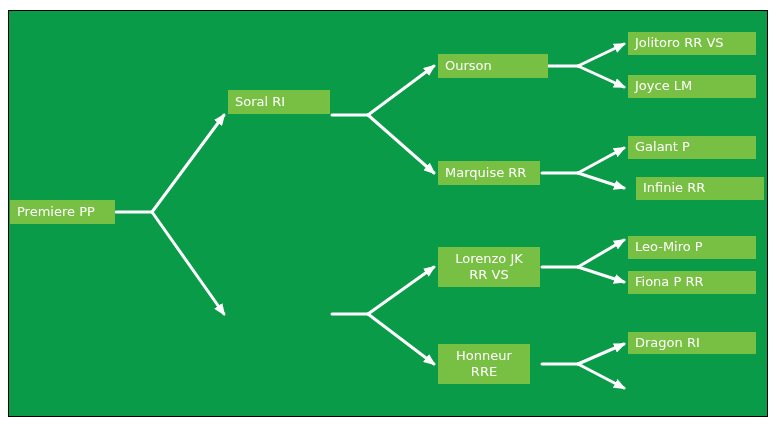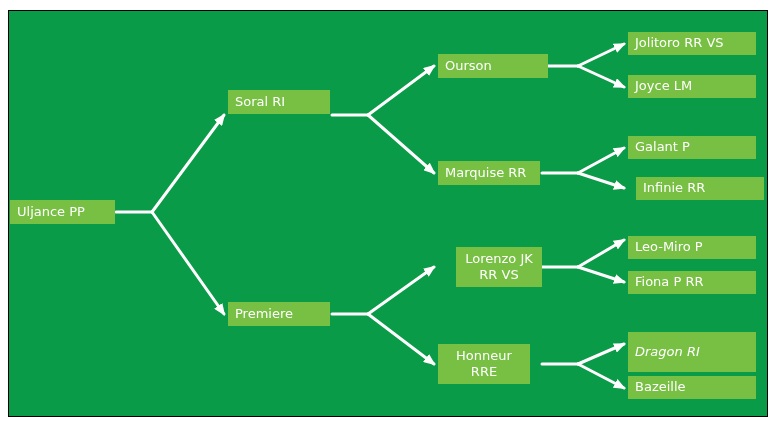--- a/index.html
+++ b/index.html
@@ -40,30 +40,30 @@
   }
   .node.center{justify-content:center;text-align:center;padding-left:4px;padding-right:4px;}
   
   .n-root     {left:10px; top:200px; width:105px; height:24px;}
   
   .n-g2-0     {left:228px; top:90px; width:102px; height:24px;}
   .n-g2-1     {left:228px; top:302px; width:102px; height:24px;}
   
   .n-g3-0     {left:438px; top:54px;  width:110px; height:24px;}
   .n-g3-1     {left:438px; top:161px; width:102px; height:24px;}
-  .n-g3-2     {left:456px; top:247px; width:86px; height:40px;}
+  .n-g3-2     {left:438px; top:247px; width:102px; height:40px;}
   .n-g3-3     {left:438px; top:344px; width:92px; height:40px;}
   
   .n-g4-0     {left:628px; top:32px;  width:128px; height:23px;}
   .n-g4-1     {left:628px; top:75px;  width:128px; height:23px;}
   .n-g4-2     {left:628px; top:136px; width:128px; height:23px;text-align:right;}
   .n-g4-3     {left:628px; top:177px; width:128px; height:23px;margin-left:8px;}
   .n-g4-4     {left:628px; top:236px; width:128px; height:23px;}
   .n-g4-5     {left:628px; top:271px; width:128px; height:23px;}
-  .n-g4-6     {left:628px; top:332px; width:128px; height:40px;font-style:italic;}
+  .n-g4-6     {left:628px; top:332px; width:128px; height:22px;}
   .n-g4-7     {left:628px; top:376px; width:128px; height:23px;}
 </style>
 </head>
 <body>
 
 <div class="stage">
 
   <div class="panel"></div>
 
   <svg class="arrows" viewBox="0 0 776 437" xmlns="http://www.w3.org/2000/svg">
@@ -92,34 +92,32 @@
       <line x1="578" y1="66" x2="624" y2="87" marker-end="url(#ah)"></line>
       <line x1="578" y1="173" x2="624" y2="148" marker-end="url(#ah)"></line>
       <line x1="578" y1="173" x2="624" y2="188" marker-end="url(#ah)"></line>
       <line x1="578" y1="267" x2="624" y2="240" marker-end="url(#ah)"></line>
       <line x1="578" y1="267" x2="624" y2="282" marker-end="url(#ah)"></line>
       <line x1="578" y1="364" x2="624" y2="344" marker-end="url(#ah)"></line>
       <line x1="578" y1="364" x2="624" y2="388" marker-end="url(#ah)"></line>
     </g>
   </svg>
 
-  <div class="node n-root">Uljance PP</div>
+  <div class="node n-root">Premiere PP</div>
 
   <div class="node n-g2-0">Soral RI</div>
-  <div class="node n-g2-1">Premiere</div>
 
   <div class="node n-g3-0">Ourson</div>
   <div class="node n-g3-1">Marquise RR</div>
   <div class="node n-g3-2 center">Lorenzo JK
 RR VS</div>
   <div class="node n-g3-3 center">Honneur
 RRE</div>
 
   <div class="node n-g4-0">Jolitoro RR VS</div>
   <div class="node n-g4-1">Joyce LM</div>
   <div class="node n-g4-2">Galant P</div>
   <div class="node n-g4-3">Infinie RR</div>
   <div class="node n-g4-4">Leo-Miro P</div>
   <div class="node n-g4-5">Fiona P RR</div>
   <div class="node n-g4-6">Dragon RI</div>
-  <div class="node n-g4-7">Bazeille</div>
 
 </div>
 
 </body></html>

